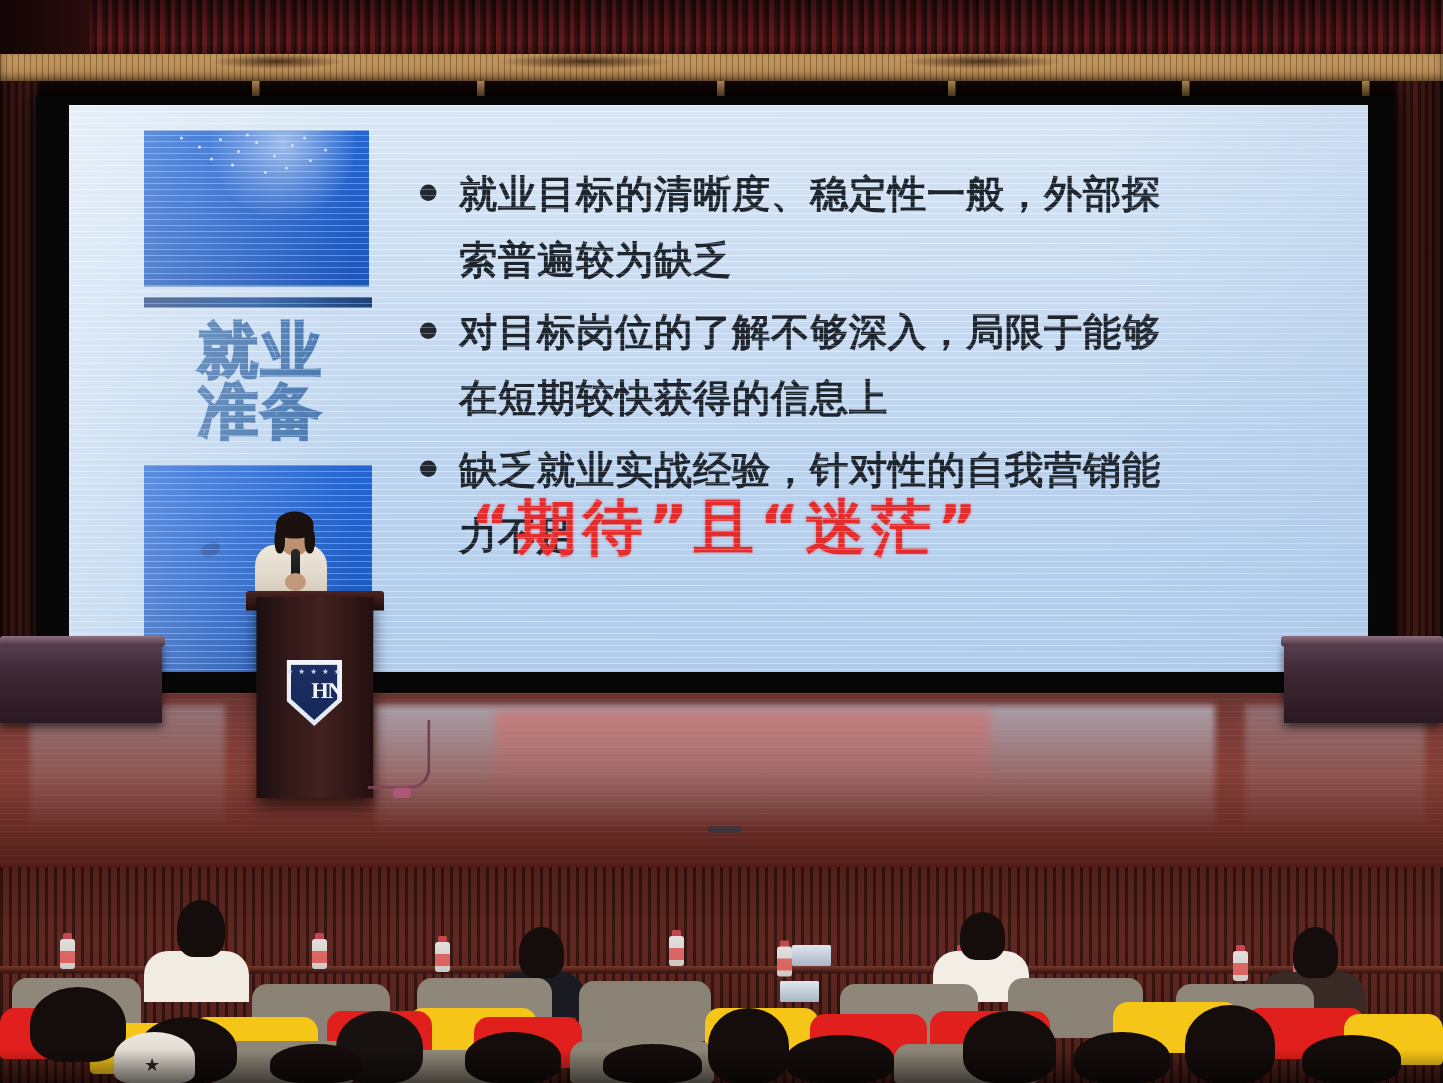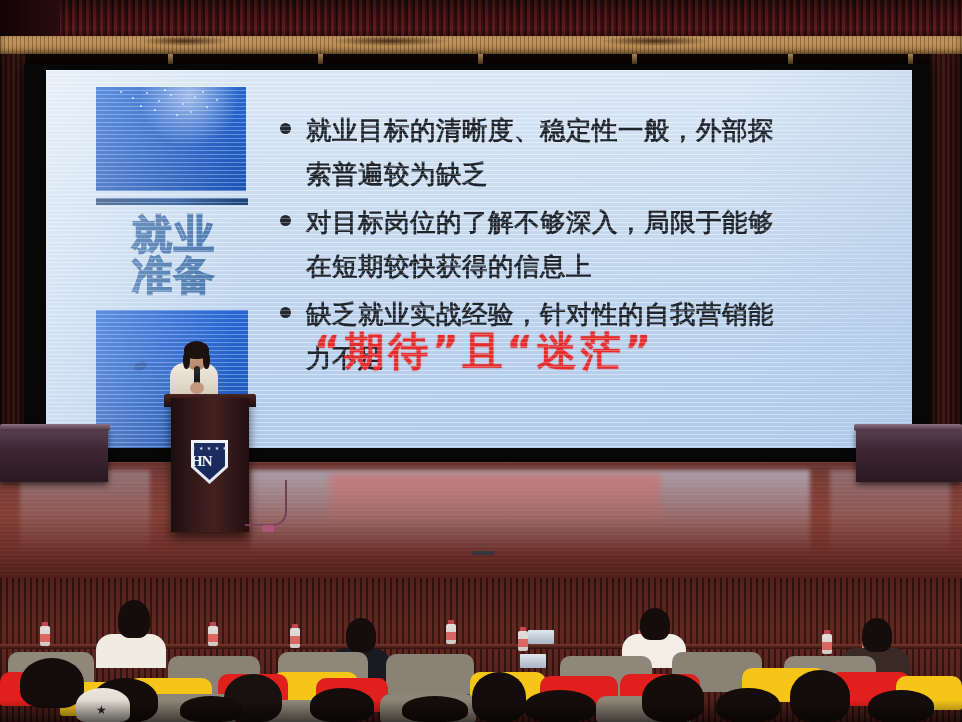--- a/index.html
+++ b/index.html
@@ -192,21 +192,21 @@
     background:linear-gradient(180deg,#f2f5fa 0%,#dfe7f2 100%);
     clip-path:polygon(50% 0%,100% 0%,100% 62%,50% 100%,0% 62%,0% 0%);
     position:relative;
   }
   .shield-inner{
     position:absolute;left:3px;top:3px;right:3px;bottom:4px;
     background:linear-gradient(180deg,#1d2f62 0%,#16285a 100%);
     clip-path:polygon(50% 0%,100% 0%,100% 62%,50% 100%,0% 62%,0% 0%);
   }
   .shield-hn{
-    position:absolute;left:0;right:0;top:14px;text-align:left;
+    position:absolute;left:0;right:0;top:14px;text-align:right;
     color:#f2f6fb;font-family:"Liberation Serif","DejaVu Serif",serif;
     font-weight:700;font-size:15px;letter-spacing:-1px;line-height:1;
   }
   .shield-stars{
     position:absolute;left:0;right:0;top:5px;text-align:center;
     color:#cfdcf2;font-size:5px;letter-spacing:1px;
   }
   .podium-cable{
     position:absolute;left:245px;top:480px;width:40px;height:44px;
     border-right:2px solid #6a3b4d;border-bottom:2px solid #7d4458;

